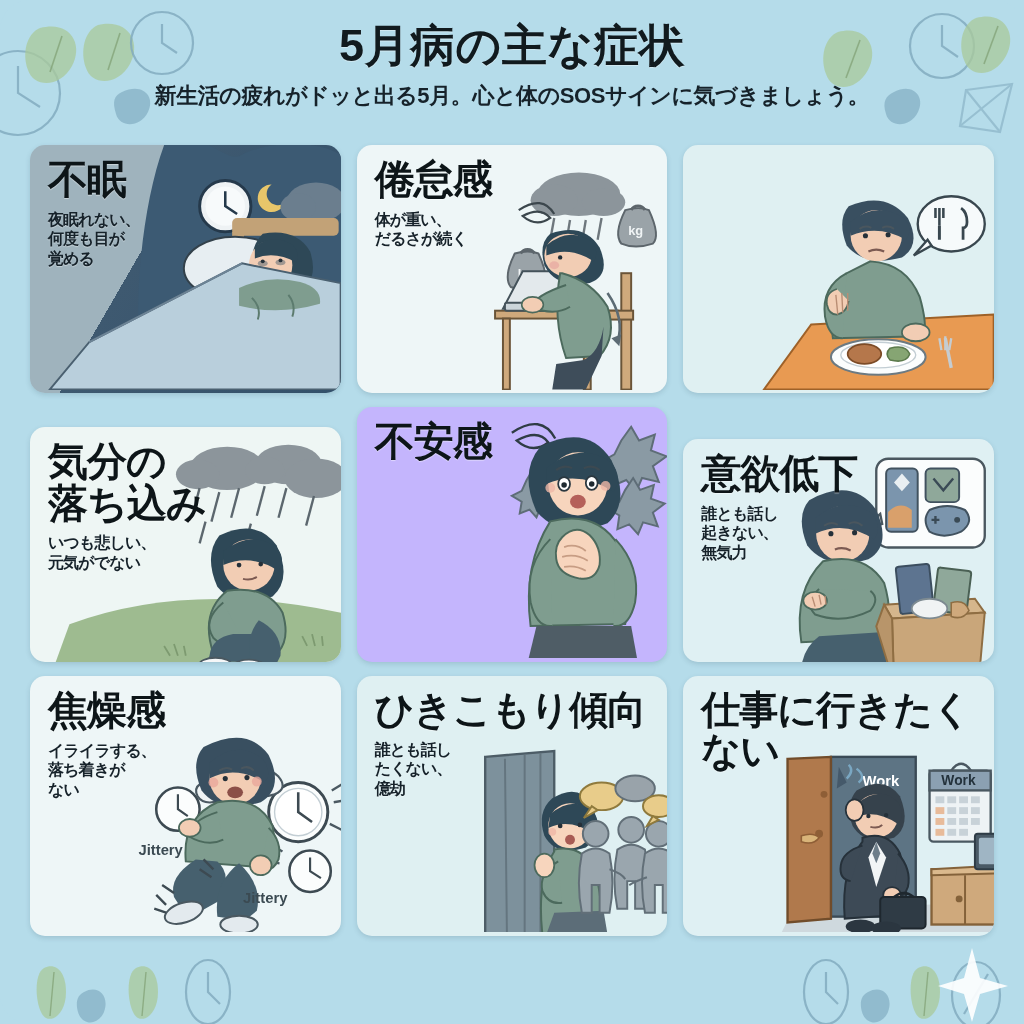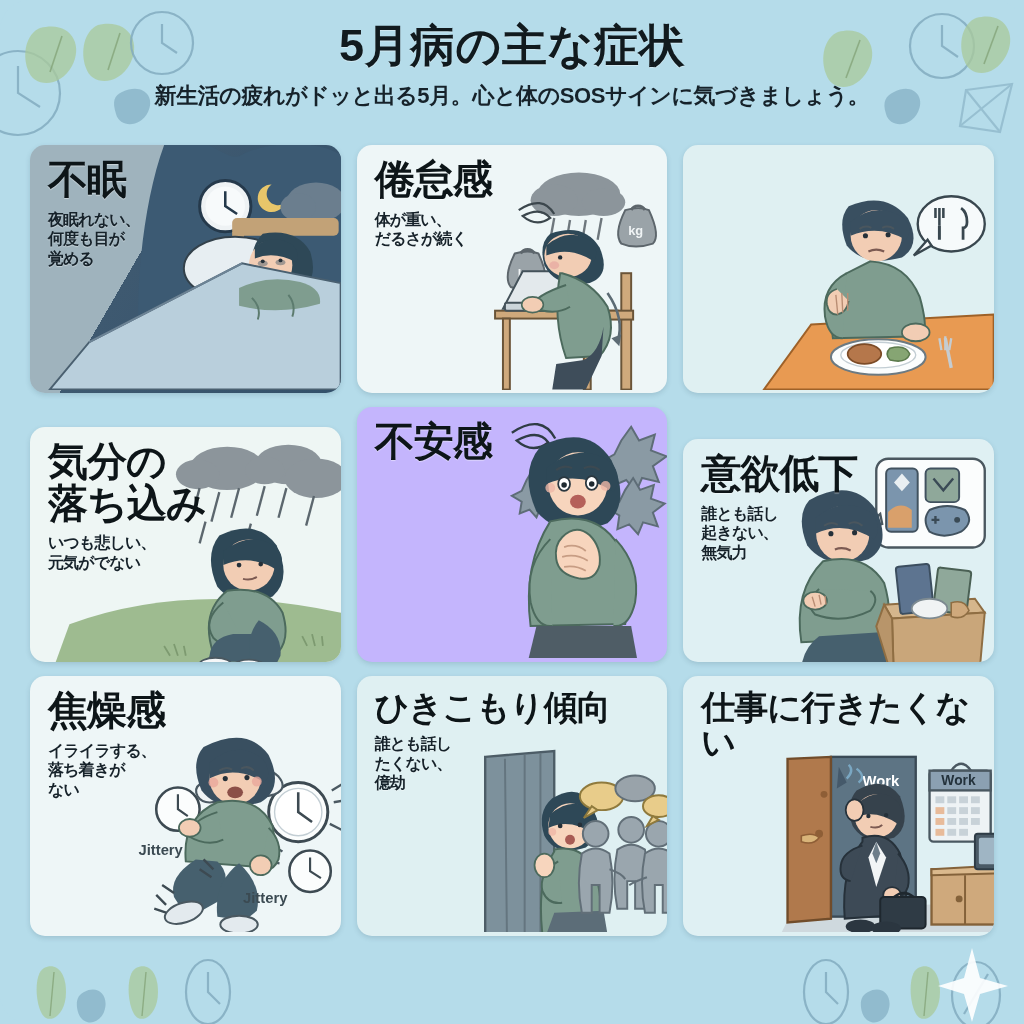--- a/index.html
+++ b/index.html
@@ -63,21 +63,21 @@
     white-space:pre-line;
   }
   .card .d {
     margin-top:9px;
     font-size:16px; font-weight:bold; color:#16222a;
     line-height:1.22; letter-spacing:-.9px;
     white-space:pre-line;
     text-shadow:0 1px 1px rgba(255,255,255,.4);
   }
   .card.wide .txt { max-width:94%; }
-  .card.wide .h { font-size:34px; }
+  .card.wide .h { font-size:39px; }
   .art { position:absolute; inset:0; z-index:1; }
 
   
   .bg-c1 { background:linear-gradient(120deg,#9fb3bd 0%,#9fb3bd 38%,#3e5970 38%,#33506a 100%); }
   .bg-c2 { background:#eef6f7; }
   .bg-c3 { background:#dff0f2; }
   .bg-c4 { background:#eef6f4;margin-top:20px; }
   .bg-c5 { background:#c4b5fd; }
   .bg-c6 { background:#dff0f3;margin-top:32px; }
   .bg-c7 { background:#eef6f7; }

